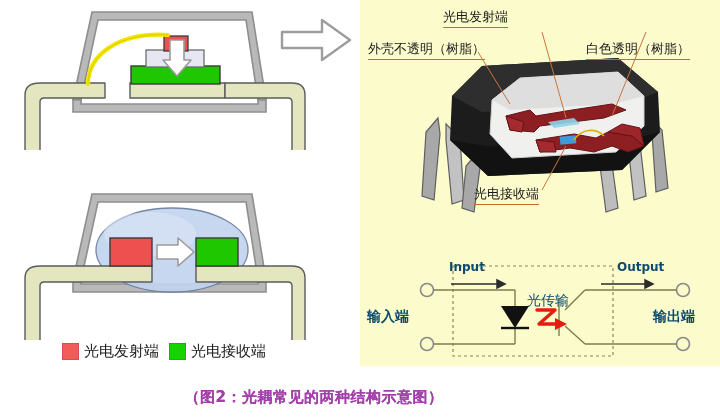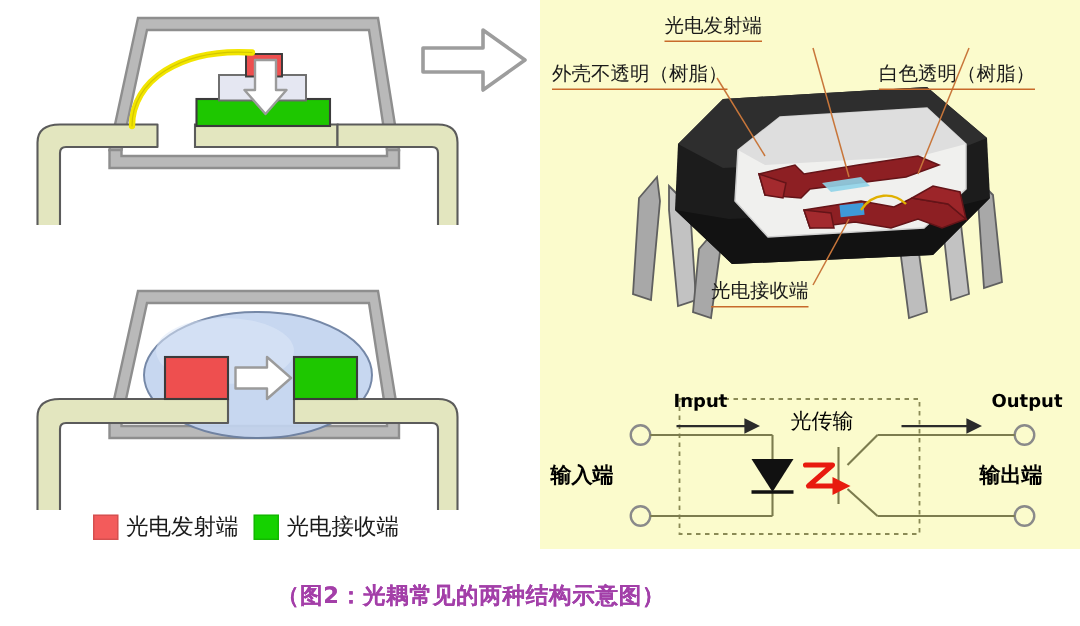--- a/index.html
+++ b/index.html
@@ -31,24 +31,24 @@
 
   
   #right-panel{position:absolute;left:360px;top:0;width:360px;height:366px;
                background:#fbfbcc;}
   #right-panel .rp-label{position:absolute;font-size:13px;color:#1a1a1a;
       white-space:nowrap;font-family:"DejaVu Sans",sans-serif;
       border-bottom:1px solid #c86a2a;padding-bottom:1px;}
 
   
   #circuit{position:absolute;left:45px;top:262px;width:300px;height:100px;}
-  .cir-text{position:absolute;white-space:nowrap;font-family:"DejaVu Sans",sans-serif;color:#000000;}
+  .cir-text{position:absolute;white-space:nowrap;font-family:"DejaVu Sans",sans-serif;color:#0c4a6e;}
   .cir-en{font-size:12px;font-weight:bold;}
   .cir-cn{font-size:14px;font-weight:bold;}
-  .cir-cn-mid{font-size:14px;}
+  .cir-cn-mid{font-size:14px;margin-top:20px;}
 
   
   #transfer-arrow{position:absolute;left:278px;top:14px;width:80px;height:52px;}
 </style>
 </head>
 <body>
 
 <div id="stage">
 
   <div id="left-panel">
@@ -198,21 +198,21 @@
 
         <g>
           <path d="M132,48 L150,48 L134,62 L152,62" fill="none" stroke="#e81b0e" stroke-width="3.4" stroke-linejoin="round" stroke-linecap="round"></path>
           <path d="M150,56 L162,62 L150,68 Z" fill="#e81b0e"></path>
         </g>
       </svg>
 
       <span class="cir-text cir-en" style="left:44px;top:-2px;">Input</span>
       <span class="cir-text cir-cn" style="left:-38px;top:46px;">输入端</span>
       <span class="cir-text cir-cn-mid" style="left:122px;top:10px;">光传输</span>
-      <span class="cir-text cir-en" style="left:212px;top:-2px;margin-left:44px;">Output</span>
+      <span class="cir-text cir-en" style="left:212px;top:-2px;">Output</span>
       <span class="cir-text cir-cn" style="left:248px;top:46px;">输出端</span>
     </div>
   </div>
 
   <div id="caption">
     <span>（图2：光耦常见的两种结构示意图）</span>
   </div>
 
 </div>
 

